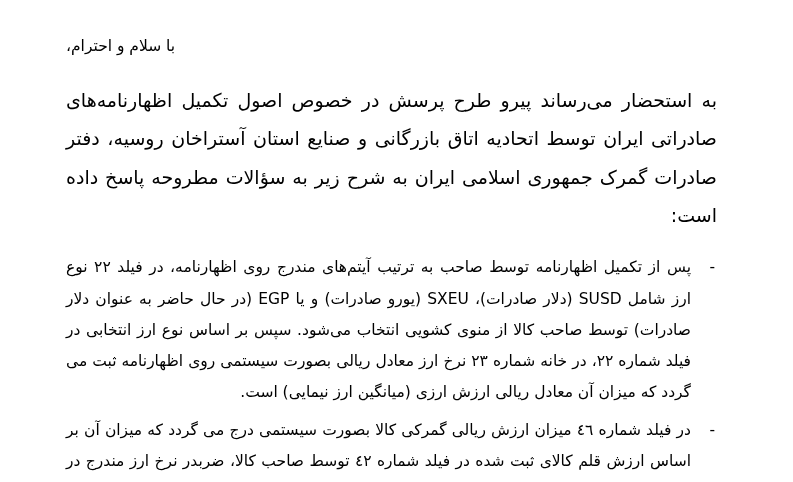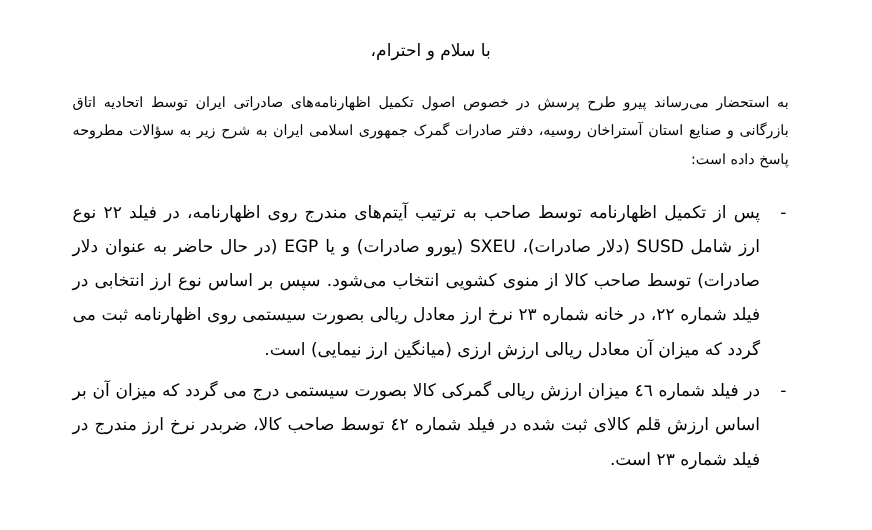--- a/index.html
+++ b/index.html
@@ -22,24 +22,24 @@
     top: 34px;
     right: 76px;
     left: 66px;
     direction: rtl;
     text-align: justify;
   }
   .greeting {
     font-size: 15.5px;
     line-height: 1.6;
     margin: 0 0 22px 0;
-    text-align: center;
+    text-align: left;
   }
   .para {
-    font-size: 13px;
+    font-size: 19px;
     line-height: 2.02;
     margin: 0 0 18px 0;
     text-align: justify;
     text-justify: inter-word;
   }
   .list {
     margin: 0;
     padding: 0;
     list-style: none;
   }

